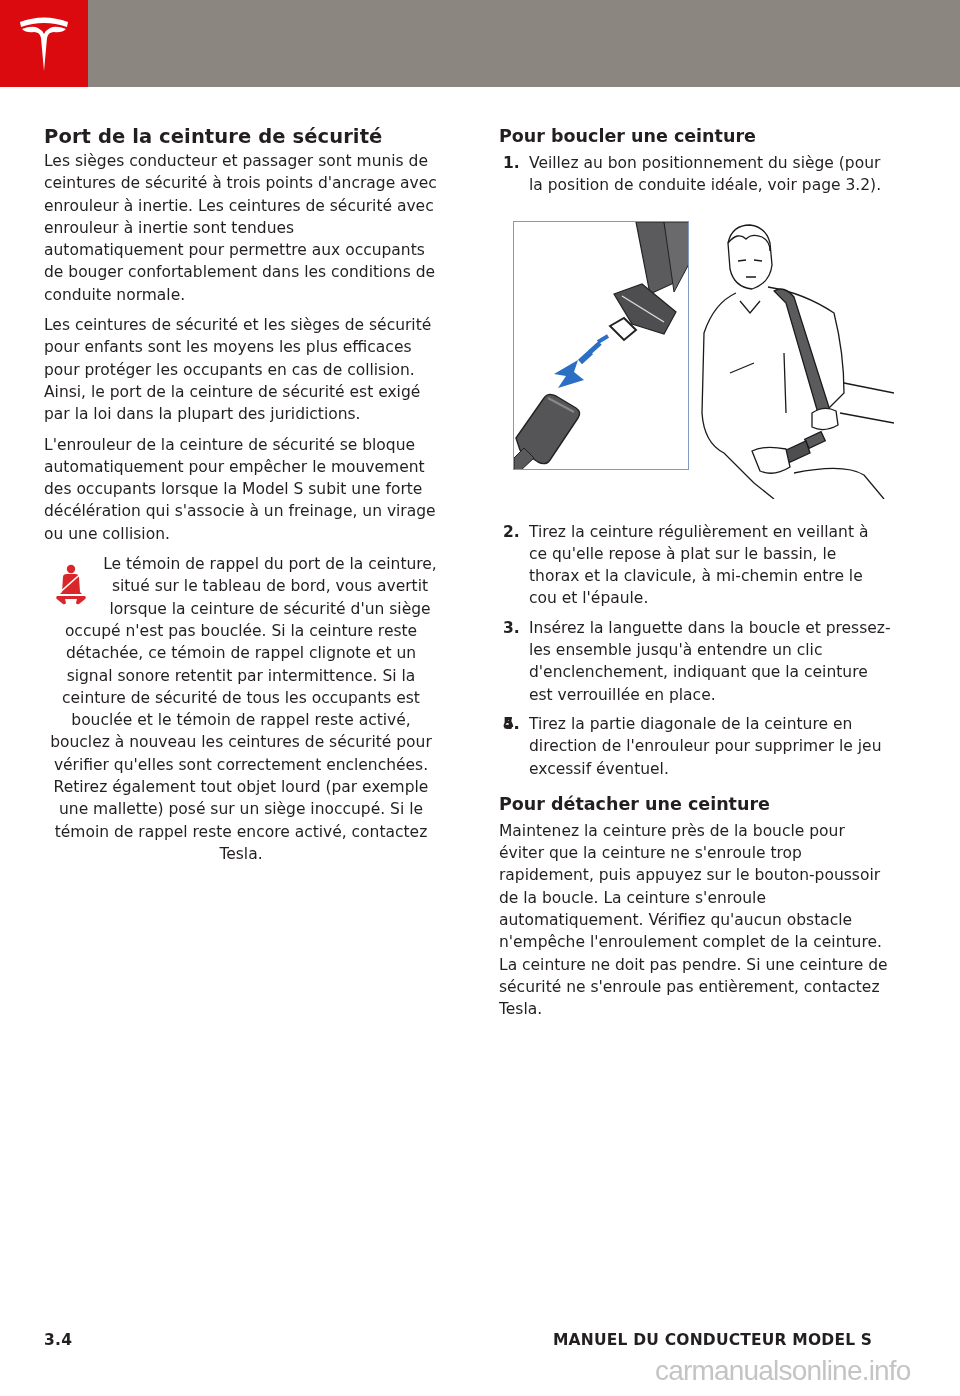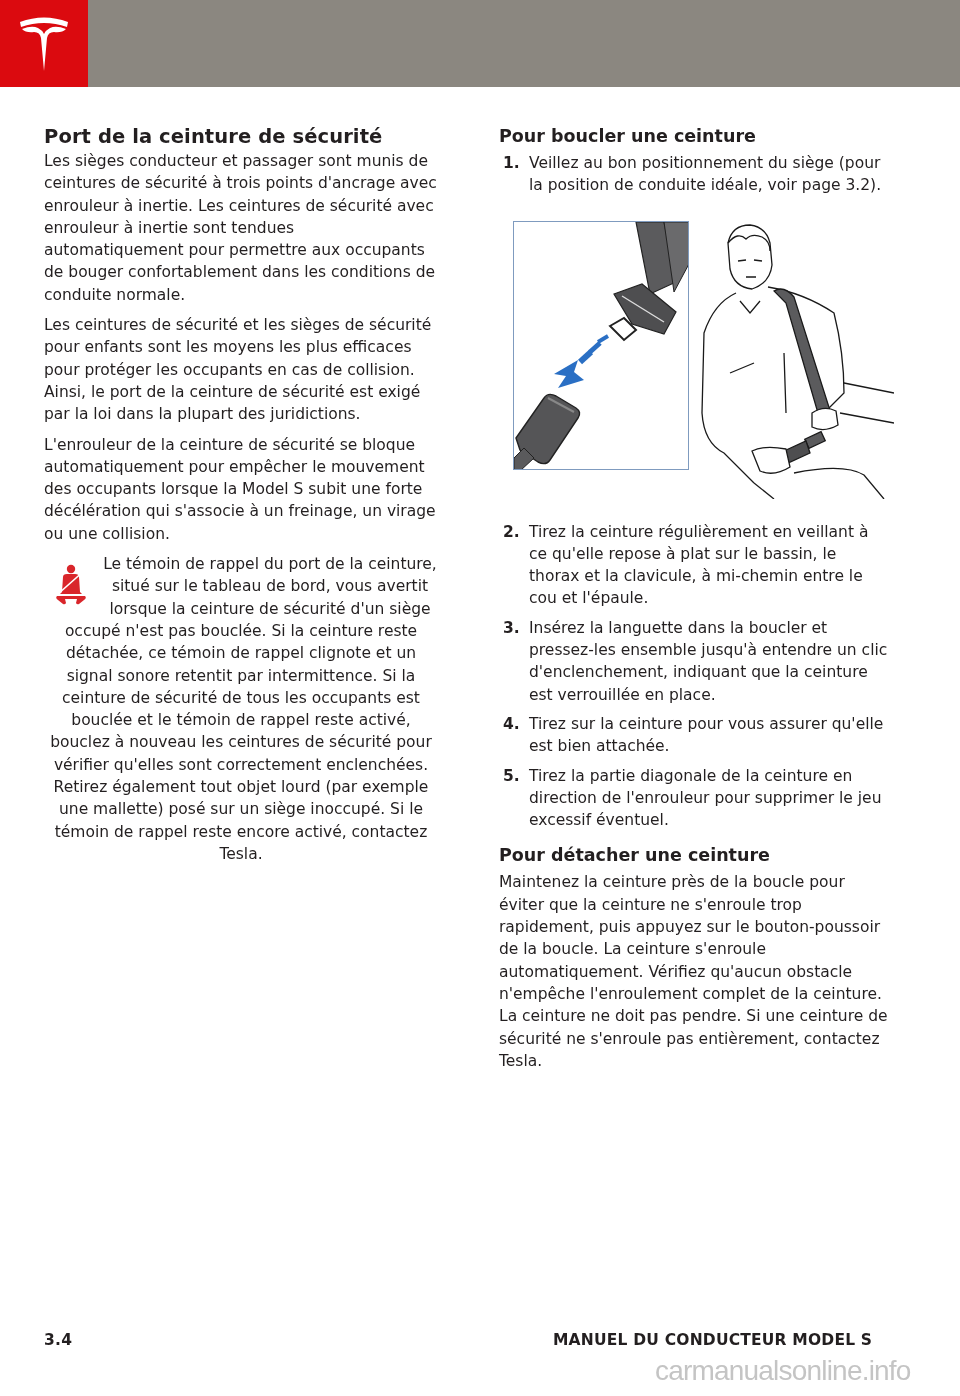--- a/index.html
+++ b/index.html
@@ -218,25 +218,24 @@
     </div>
   </div>
 
   <ol class="steps">
     <li>
       <span class="num">2.</span>
       <span>Tirez la ceinture régulièrement en veillant à ce qu'elle repose à plat sur le bassin, le thorax et la clavicule, à mi-chemin entre le cou et l'épaule.</span>
     </li>
     <li>
       <span class="num">3.</span>
-      <span>Insérez la languette dans la boucler et pressez-les ensemble jusqu'à entendre un clic d'enclenchement, indiquant que la ceinture est verrouillée en place.</span>
+      <span>Insérez la languette dans la boucle et pressez-les ensemble jusqu'à entendre un clic d'enclenchement, indiquant que la ceinture est verrouillée en place.</span>
     </li>
     <li>
       <span class="num">4.</span>
-      <span>Tirez sur la ceinture pour vous assurer qu'elle est bien attachée.</span>
     </li>
     <li>
       <span class="num">5.</span>
       <span>Tirez la partie diagonale de la ceinture en direction de l'enrouleur pour supprimer le jeu excessif éventuel.</span>
     </li>
   </ol>
 
   <div class="section-2">
     <h3>Pour détacher une ceinture</h3>
     <p>Maintenez la ceinture près de la boucle pour éviter que la ceinture ne s'enroule trop rapidement, puis appuyez sur le bouton-poussoir de la boucle. La ceinture s'enroule automatiquement. Vérifiez qu'aucun obstacle n'empêche l'enroulement complet de la ceinture. La ceinture ne doit pas pendre. Si une ceinture de sécurité ne s'enroule pas entièrement, contactez Tesla.</p>

